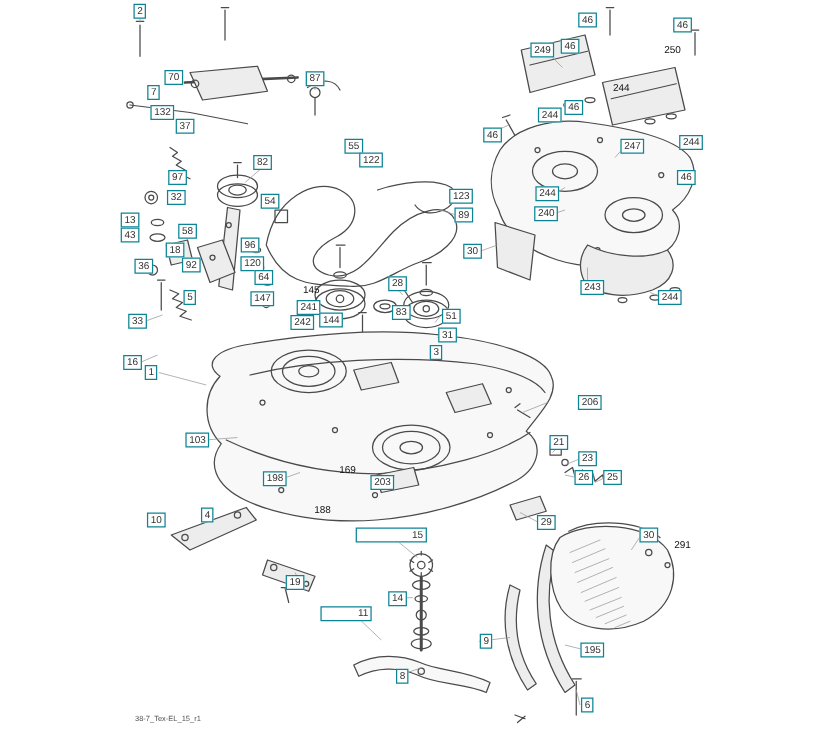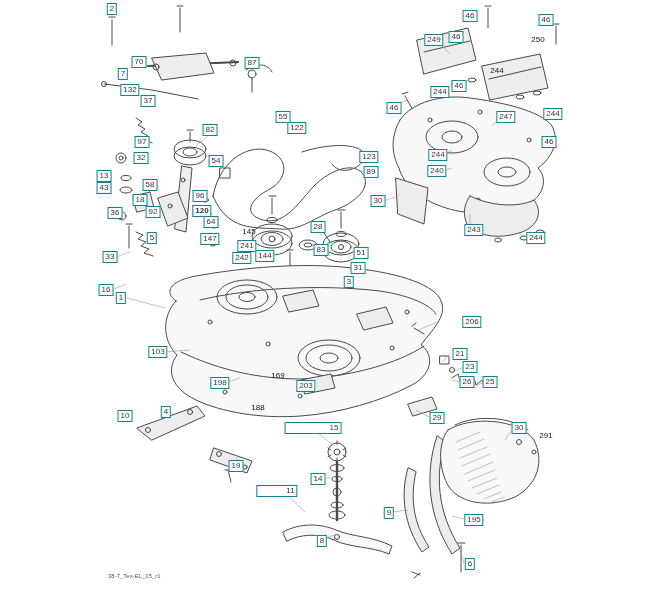--- a/index.html
+++ b/index.html
@@ -229,21 +229,21 @@
       <div class="callout boxed" style="left: 141px; top: 158px; border-color: rgb(11, 132, 148);">32</div>
       <div class="callout boxed" style="left: 216px; top: 161px; border-color: rgb(11, 132, 148);">54</div>
       <div class="callout boxed" style="left: 437px; top: 171px; border-color: rgb(11, 132, 148);">240</div>
       <div class="callout boxed" style="left: 371px; top: 172px; border-color: rgb(11, 132, 148);">89</div>
       <div class="callout boxed" style="left: 104px; top: 176px; border-color: rgb(11, 132, 148);">13</div>
       <div class="callout boxed" style="left: 150px; top: 185px; border-color: rgb(11, 132, 148);">58</div>
       <div class="callout boxed" style="left: 104px; top: 188px; border-color: rgb(11, 132, 148);">43</div>
       <div class="callout boxed" style="left: 200px; top: 196px; border-color: rgb(11, 132, 148);">96</div>
       <div class="callout boxed" style="left: 140px; top: 200px; border-color: rgb(11, 132, 148);">18</div>
       <div class="callout boxed" style="left: 378px; top: 201px; border-color: rgb(11, 132, 148);">30</div>
-      <div class="callout boxed" style="left: 202px; top: 211px; border-color: rgb(11, 132, 148); font-weight: bold;">120</div>
+      <div class="callout boxed" style="left: 202px; top: 211px; border-color: rgb(11, 132, 148);">120</div>
       <div class="callout boxed" style="left: 153px; top: 212px; border-color: rgb(11, 132, 148);">92</div>
       <div class="callout boxed" style="left: 115px; top: 213px; border-color: rgb(11, 132, 148);">36</div>
       <div class="callout boxed" style="left: 211px; top: 222px; border-color: rgb(11, 132, 148);">64</div>
       <div class="callout boxed" style="left: 318px; top: 227px; border-color: rgb(11, 132, 148);">28</div>
       <div class="callout boxed" style="left: 474px; top: 230px; border-color: rgb(11, 132, 148);">243</div>
       <div class="callout plain" style="left: 249px; top: 232px;">145</div>
       <div class="callout boxed" style="left: 152px; top: 238px; border-color: rgb(11, 132, 148);">5</div>
       <div class="callout boxed" style="left: 210px; top: 239px; border-color: rgb(11, 132, 148);">147</div>
       <div class="callout boxed" style="left: 536px; top: 238px; border-color: rgb(11, 132, 148);">244</div>
       <div class="callout boxed" style="left: 247px; top: 246px; border-color: rgb(11, 132, 148);">241</div>
@@ -251,21 +251,21 @@
       <div class="callout boxed" style="left: 361px; top: 253px; border-color: rgb(11, 132, 148);">51</div>
       <div class="callout boxed" style="left: 265px; top: 256px; border-color: rgb(11, 132, 148);">144</div>
       <div class="callout boxed" style="left: 110px; top: 257px; border-color: rgb(11, 132, 148);">33</div>
       <div class="callout boxed" style="left: 242px; top: 258px; border-color: rgb(11, 132, 148);">242</div>
       <div class="callout boxed" style="left: 358px; top: 268px; border-color: rgb(11, 132, 148);">31</div>
       <div class="callout boxed" style="left: 349px; top: 282px; border-color: rgb(11, 132, 148);">3</div>
       <div class="callout boxed" style="left: 106px; top: 290px; border-color: rgb(11, 132, 148);">16</div>
       <div class="callout boxed" style="left: 121px; top: 298px; border-color: rgb(11, 132, 148);">1</div>
       <div class="callout boxed" style="left: 432px; top: 322px; border-color: rgb(11, 132, 148); margin-left: 40px;">206</div>
       <div class="callout boxed" style="left: 158px; top: 352px; border-color: rgb(11, 132, 148);">103</div>
-      <div class="callout boxed" style="left: 460px; top: 354px; border-color: rgb(11, 132, 148);">21</div>
+      <div class="callout boxed" style="left: 447px; top: 354px; border-color: rgb(11, 132, 148);">21</div>
       <div class="callout boxed" style="left: 470px; top: 367px; border-color: rgb(11, 132, 148);">23</div>
       <div class="callout boxed" style="left: 467px; top: 382px; border-color: rgb(11, 132, 148);">26</div>
       <div class="callout boxed" style="left: 490px; top: 382px; border-color: rgb(11, 132, 148);">25</div>
       <div class="callout boxed" style="left: 220px; top: 383px; border-color: rgb(11, 132, 148); text-align: center;">198</div>
       <div class="callout boxed" style="left: 306px; top: 386px; border-color: rgb(11, 132, 148);">203</div>
       <div class="callout plain" style="left: 238px; top: 376px; margin-left: 40px;">169</div>
       <div class="callout plain" style="left: 258px; top: 408px;">188</div>
       <div class="callout boxed" style="left: 166px; top: 412px; border-color: rgb(11, 132, 148);">4</div>
       <div class="callout boxed" style="left: 125px; top: 416px; border-color: rgb(11, 132, 148);">10</div>
       <div class="callout boxed" style="left: 437px; top: 418px; border-color: rgb(11, 132, 148);">29</div>

